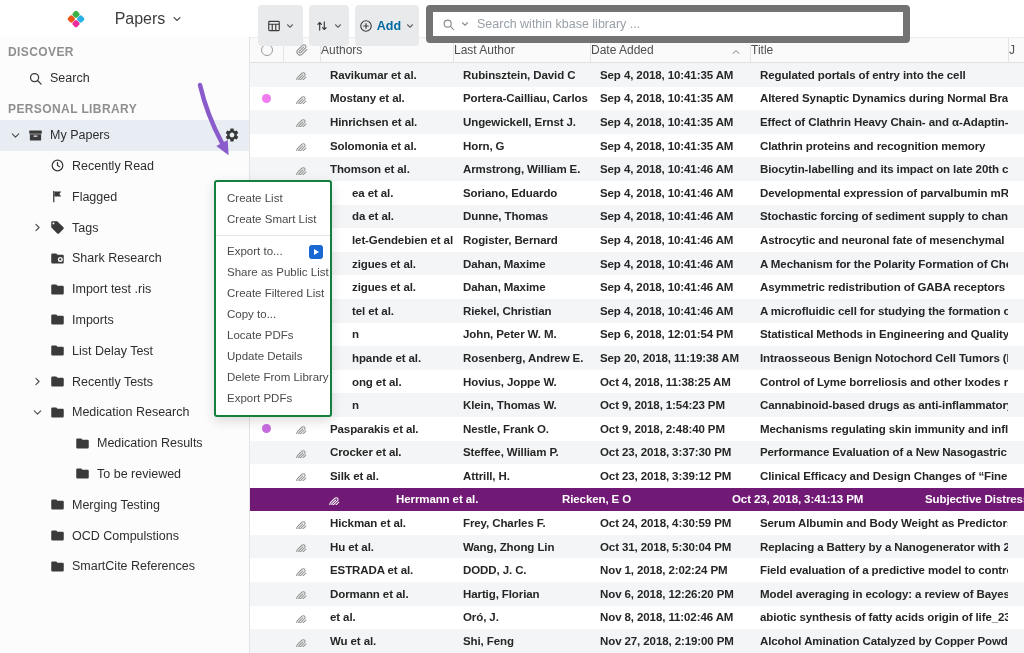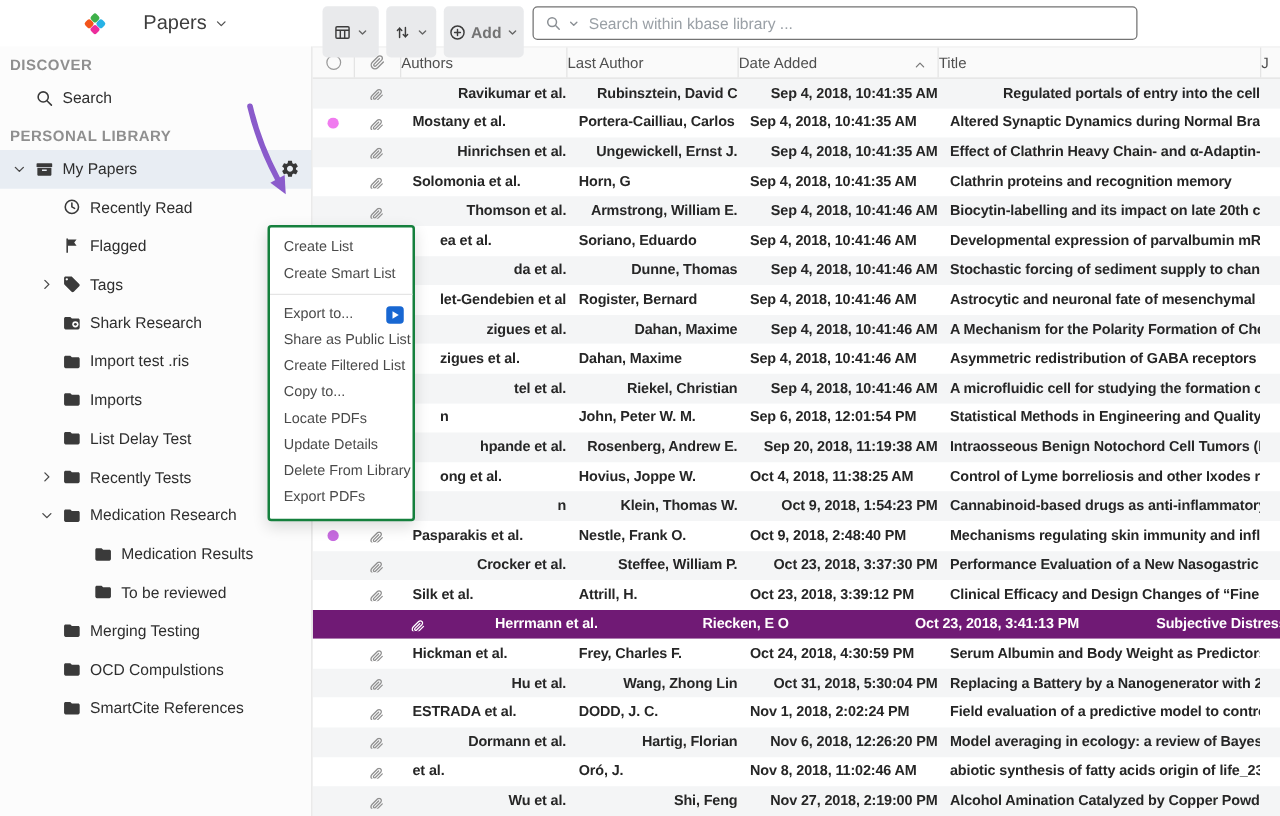--- a/index.html
+++ b/index.html
@@ -7,27 +7,27 @@
          font-family:"Liberation Sans",sans-serif;-webkit-font-smoothing:antialiased;}
 
   
   .topbar{position:absolute;left:0;top:0;width:1024px;height:37px;background:#fff;z-index:5;}
   .brand{position:absolute;left:0;top:0;width:250px;height:37px;display:flex;align-items:center;
          justify-content:center;gap:6px;cursor:pointer;}
   .brand .bname{font-size:16px;color:#3d3d3d;font-weight:500;margin-left:24px;}
   .chev{width:12px;height:12px;color:#555;}
   .chev-sm{width:10px;height:10px;color:#666;}
   .tb-btn{position:absolute;top:5px;height:41px;background:#e9eaec;border-radius:4px;display:flex;
-          align-items:center;justify-content:center;gap:4px;color:#737373;cursor:pointer;box-sizing:border-box;}
+          align-items:center;justify-content:center;gap:4px;color:#0369a1;cursor:pointer;box-sizing:border-box;}
   .btn-view{left:258px;width:45px;}
   .btn-sort{left:309px;width:40px;}
   .btn-add{left:355px;width:64px;font-size:12.5px;font-weight:700;}
   .tbi{width:14px;height:14px;color:#3c3c3c;}
   .searchbox{position:absolute;left:426px;top:5px;width:484px;height:27px;background:#fff;
-             border:1px solid #737373;border-radius:4px;display:flex;align-items:center;gap:5px;
+             border:7px solid #737373;border-radius:4px;display:flex;align-items:center;gap:5px;
              padding:12px 9px;box-sizing:border-box;}
   .searchbox input{border:none;outline:none;flex:1;font-size:12.5px;color:#333;background:transparent;
                    font-family:"Liberation Sans",sans-serif;}
   .searchbox input::placeholder{color:#9aa0a6;}
   .sb-ic{width:13px;height:13px;color:#8a8f94;}
 
   
   .sidebar{position:absolute;left:0;top:37px;width:250px;height:616px;background:#fcfcfc;
            border-right:1px solid #e3e3e3;box-sizing:border-box;z-index:2;}
   .side-label{height:22px;margin-top:4px;display:flex;align-items:center;padding-left:8px;
@@ -55,21 +55,21 @@
   .hcell{display:flex;align-items:center;position:relative;font-size:12px;color:#4f4f4f;
          box-sizing:border-box;overflow:hidden;white-space:nowrap;cursor:pointer;}
   .hcell.hicon{padding:0;justify-content:center;}
   .hsep{border-left:1px solid #e4e4e4;}
   .hcircle{width:10px;height:10px;border:1.6px solid #9a9a9a;border-radius:50%;}
   .hclip{width:12px;height:12px;color:#8f8f8f;}
   .sorticon{position:absolute;right:9px;top:8px;width:10px;height:10px;color:#777;}
   .tbody{height:590px;overflow:hidden;}
   .trow{display:grid;grid-template-columns:33px 37px 133px 137px 160px 258px 1fr;height:23.6px;
         align-items:center;box-sizing:border-box;cursor:pointer;}
-  .trow.odd{background:#f4f5f6;text-align:right;}
+  .trow.odd{background:#f4f5f6;}
   .trow.even{background:#fff;}
   .trow.selected{background:#701a75;gap:33px;}
   .tcell{overflow:hidden;white-space:nowrap;padding-left:10px;font-size:11.5px;font-weight:700;
          letter-spacing:-0.1px;color:#262626;}
   .trow.selected .tcell{color:#fff;}
   .c-ic{display:flex;align-items:center;justify-content:center;overflow:hidden;}
   .dot{width:9px;height:9px;border-radius:50%;}
   .rclip{width:11px;height:11px;color:#8f8f8f;}
   .trow.selected .rclip{color:#fff;}
   .auth-clip{padding-left:32px;}

